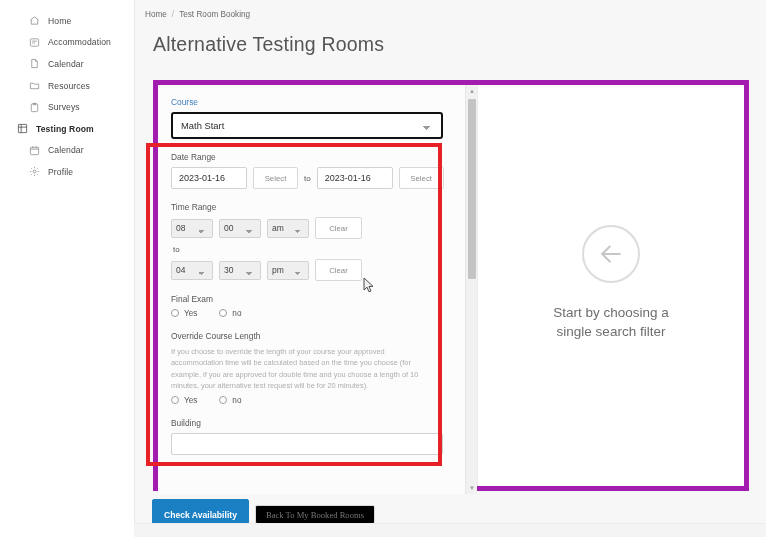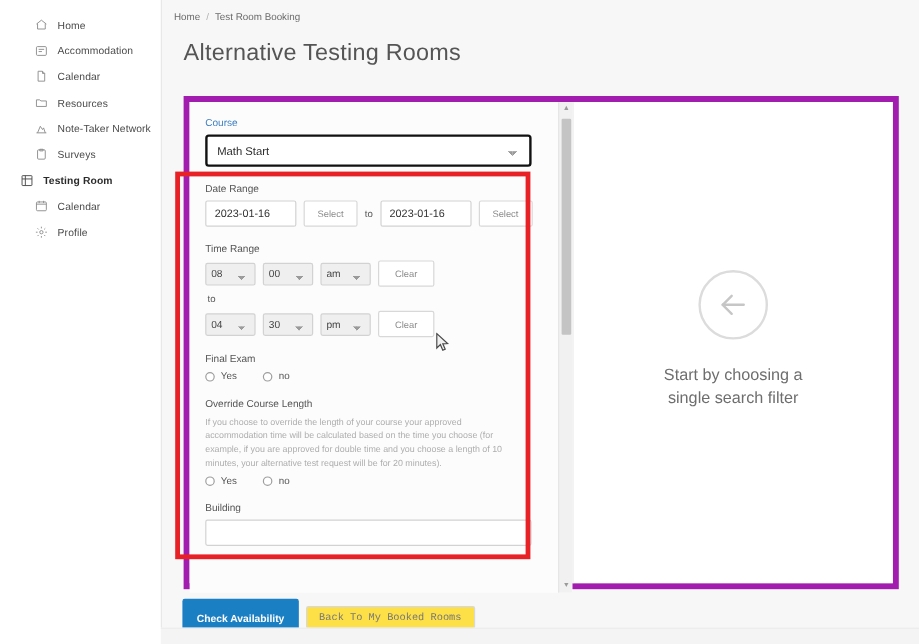--- a/index.html
+++ b/index.html
@@ -145,21 +145,21 @@
     cursor: pointer;
   }
 
   .section { margin-top: 13px; }
   .sec-title { font-size: 8.4px; color: #555; margin-bottom: 5px; }
   .help-text {
     font-size: 7.4px; color: #aeaeae; line-height: 1.52;
     width: 263px; margin-bottom: 5px;
   }
   .radio-row { display: flex; align-items: center; gap: 22px; margin-top: 2px; }
-  .radio-opt { display: flex; align-items: flex-end; gap: 5px; cursor: pointer; }
+  .radio-opt { display: flex; align-items: flex-start; gap: 5px; cursor: pointer; }
   .radio-dot {
     width: 8px; height: 8px; border: 1px solid #9e9e9e;
     border-radius: 50%; background: #fff; flex: 0 0 8px;
   }
   .radio-lbl { font-size: 8.2px; color: #555; }
 
   #building-input {
     width: 272px; height: 22px;
     border: 1px solid #d2d2d2; border-radius: 2px;
   }
@@ -213,26 +213,26 @@
   }
   #check-availability {
     background: #1b7fc4; color: #ffffff;
     border: 1px solid #1b7fc4; border-radius: 2px;
     font-size: 8.6px; font-weight: bold;
     height: 31px; padding: 0 11px;
     cursor: pointer;
     font-family: "Liberation Sans", sans-serif;
   }
   #back-booked {
-    background: #fde047; color: #777777;
+    background: #000000; color: #777777;
     border: 1px solid #d8d8d8; border-radius: 2px;
     font-size: 8.6px;
     height: 19px; padding: 0 10px;
     cursor: pointer;
-    font-family: Liberation Mono, monospace;
+    font-family: Liberation Serif, serif;
   }
 
   #page-footer {
     position: absolute; left: 134px; top: 523px;
     width: 632px; height: 14px;
     background: #f4f4f4; border-top: 1px solid #ececec;
   }
   #left-footer {
     position: absolute; left: 0; top: 523px;
     width: 134px; height: 14px;
@@ -296,29 +296,20 @@
 
     <div class="nav-item">
       <span class="nav-ico">
         <svg width="11" height="11" viewBox="0 0 24 24" fill="none" stroke="currentColor" stroke-width="1.7">
             <path d="M3 7h6l2 2h10v10H3z"></path>
           </svg>
       </span>
       <span class="nav-label">Resources</span>
     </div>
 
-    <div class="nav-item">
-      <span class="nav-ico">
-        <svg width="11" height="11" viewBox="0 0 24 24" fill="none" stroke="currentColor" stroke-width="1.7">
-            <path d="M3 19h18"></path>
-            <path d="M5 19l5-12 4 6 2-3 3 9"></path>
-          </svg>
-      </span>
-      <span class="nav-label">Note-Taker Network</span>
-    </div>
 
     <div class="nav-item">
       <span class="nav-ico">
         <svg width="11" height="11" viewBox="0 0 24 24" fill="none" stroke="currentColor" stroke-width="1.7">
             <rect x="5" y="4" width="14" height="17" rx="2"></rect>
             <path d="M9 3h6v3H9z"></path>
           </svg>
       </span>
       <span class="nav-label">Surveys</span>
     </div>

